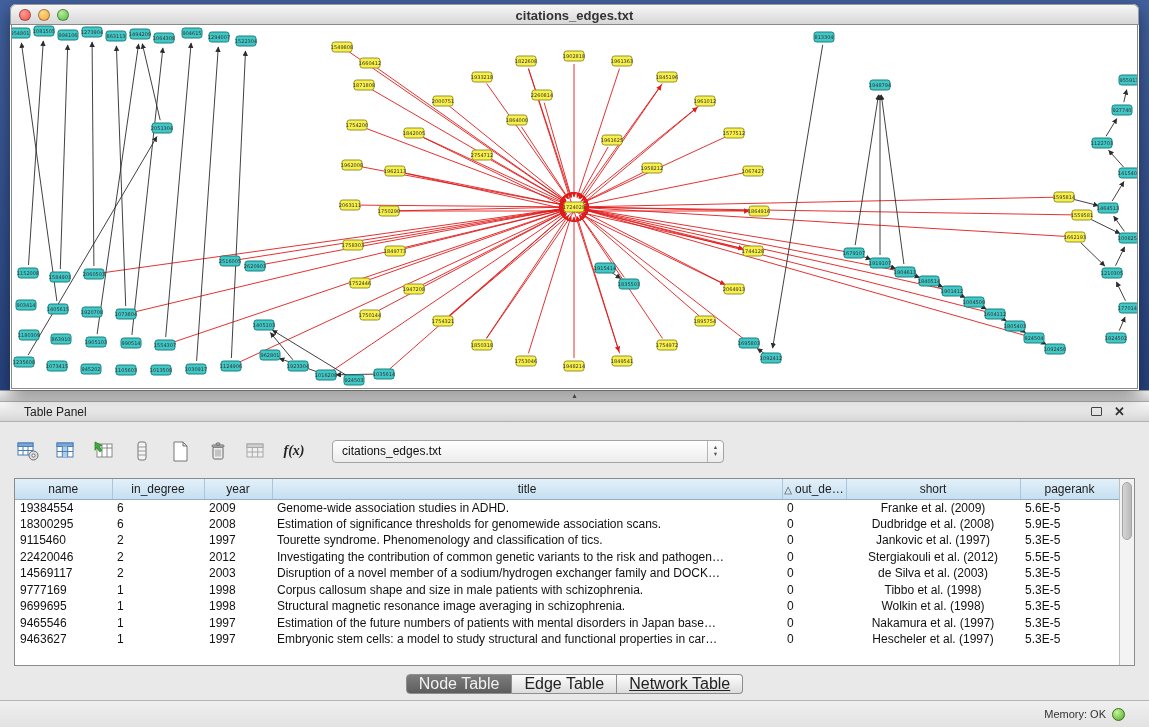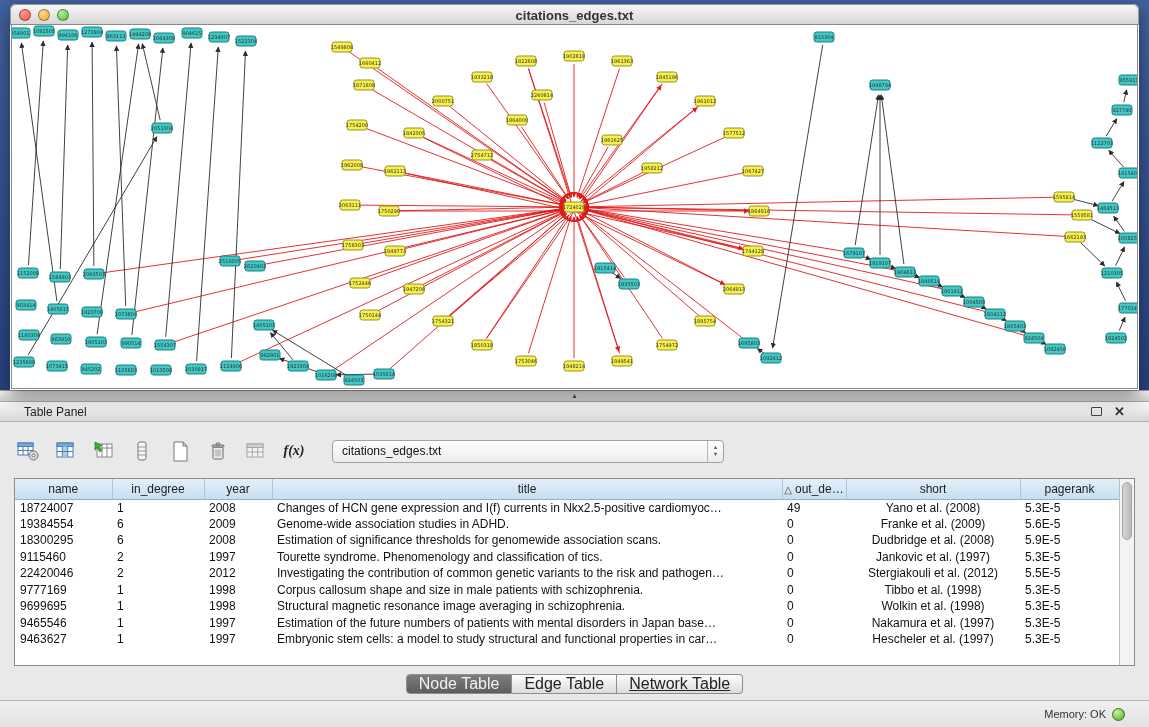--- a/index.html
+++ b/index.html
@@ -732,29 +732,20 @@
               <th><span>in_degree</span></th>
               <th><span>year</span></th>
               <th><span>title</span></th>
               <th><span class="sort">△</span><span>out_de…</span></th>
               <th><span>short</span></th>
               <th><span>pagerank</span></th>
             </tr>
           </thead>
         <tbody id="tbody">
             <tr>
-              <td class="c0">18724007</td>
-              <td class="c1">1</td>
-              <td class="c2">2008</td>
-              <td class="c3">Changes of HCN gene expression and I(f) currents in Nkx2.5-positive cardiomyoc…</td>
-              <td class="c4">49</td>
-              <td class="c5">Yano et al. (2008)</td>
-              <td class="c6">5.3E-5</td>
-            </tr>
-            <tr>
               <td class="c0">19384554</td>
               <td class="c1">6</td>
               <td class="c2">2009</td>
               <td class="c3">Genome-wide association studies in ADHD.</td>
               <td class="c4">0</td>
               <td class="c5">Franke et al. (2009)</td>
               <td class="c6">5.6E-5</td>
             </tr>
             <tr>
               <td class="c0">18300295</td>
@@ -777,20 +768,29 @@
             <tr>
               <td class="c0">22420046</td>
               <td class="c1">2</td>
               <td class="c2">2012</td>
               <td class="c3">Investigating the contribution of common genetic variants to the risk and pathogen…</td>
               <td class="c4">0</td>
               <td class="c5">Stergiakouli et al. (2012)</td>
               <td class="c6">5.5E-5</td>
             </tr>
             <tr>
+              <td class="c0">14569117</td>
+              <td class="c1">2</td>
+              <td class="c2">2003</td>
+              <td class="c3">Disruption of a novel member of a sodium/hydrogen exchanger family and DOCK…</td>
+              <td class="c4">0</td>
+              <td class="c5">de Silva et al. (2003)</td>
+              <td class="c6">5.3E-5</td>
+            </tr>
+            <tr>
               <td class="c0">9777169</td>
               <td class="c1">1</td>
               <td class="c2">1998</td>
               <td class="c3">Corpus callosum shape and size in male patients with schizophrenia.</td>
               <td class="c4">0</td>
               <td class="c5">Tibbo et al. (1998)</td>
               <td class="c6">5.3E-5</td>
             </tr>
             <tr>
               <td class="c0">9699695</td>

